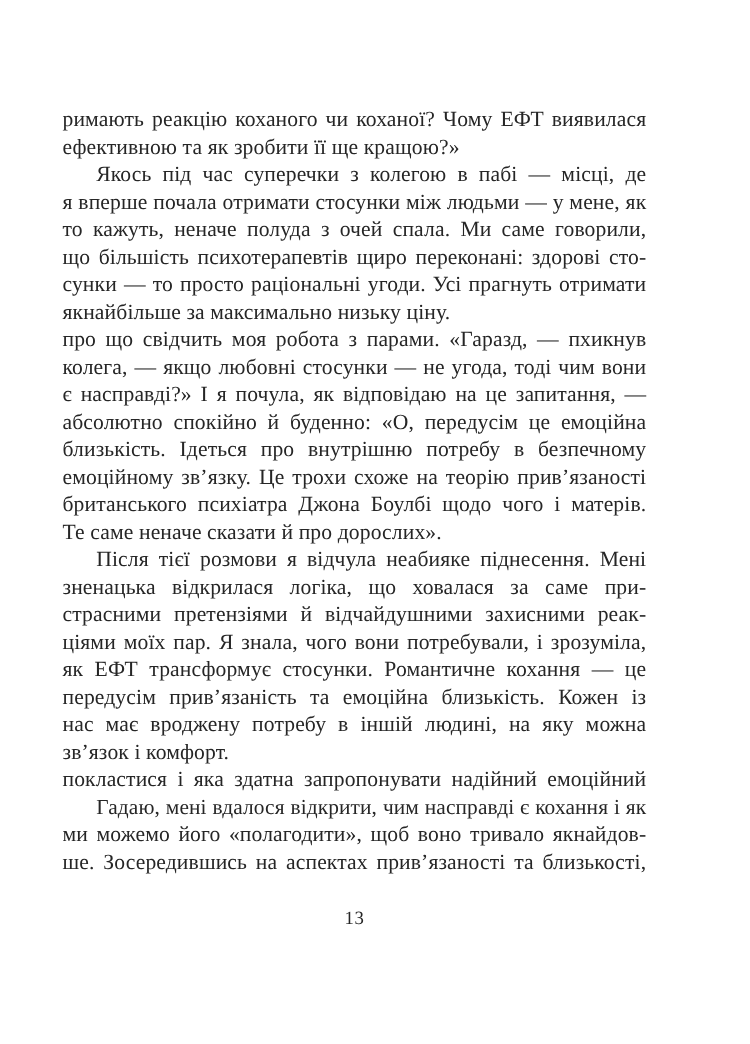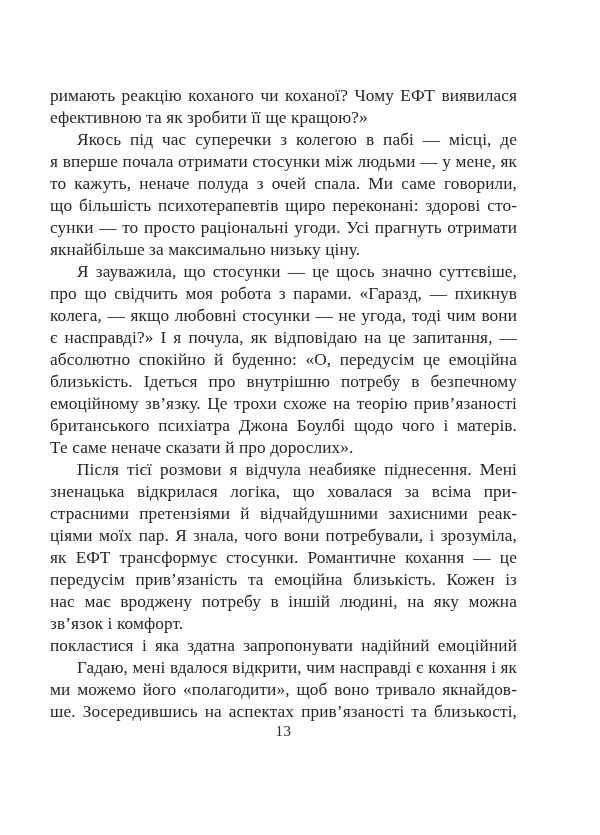--- a/index.html
+++ b/index.html
@@ -30,20 +30,21 @@
     text-align-last: justify;
     letter-spacing: 0.1px;
   }
   .line.para-last {
     text-align-last: left;
   }
   .line.indent {
     text-indent: 27px;
   }
   .page-number {
+    margin-top: 26px;
     text-align: center;
     font-size: 15px;
     letter-spacing: 0.5px;
   }
 </style>
 </head>
 <body>
 
 <div class="page" style="background: rgb(255, 255, 255); color: rgb(38, 38, 38);">
   <div class="text-block">
@@ -53,33 +54,32 @@
       </div>
       <div class="paragraph">
         <div class="line indent" style="">Якось під час суперечки з колегою в пабі — місці, де</div>
         <div class="line" style="">я вперше почала отримати стосунки між людьми — у мене, як</div>
         <div class="line" style="">то кажуть, неначе полуда з очей спала. Ми саме говорили,</div>
         <div class="line" style="">що більшість психотерапевтів щиро переконані: здорові сто-</div>
         <div class="line" style="">сунки — то просто раціональні угоди. Усі прагнуть отримати</div>
         <div class="line para-last" style="">якнайбільше за максимально низьку ціну.</div>
       </div>
       <div class="paragraph">
-        <div class="line indent" style="">Я зауважила, що стосунки — це щось значно суттєвіше,</div>
         <div class="line" style="">про що свідчить моя робота з парами. «Гаразд, — пхикнув</div>
         <div class="line" style="">колега, — якщо любовні стосунки — не угода, тоді чим вони</div>
         <div class="line" style="">є насправді?» І я почула, як відповідаю на це запитання, —</div>
         <div class="line" style="">абсолютно спокійно й буденно: «О, передусім це емоційна</div>
         <div class="line" style="">близькість. Ідеться про внутрішню потребу в безпечному</div>
         <div class="line" style="">емоційному зв’язку. Це трохи схоже на теорію прив’язаності</div>
         <div class="line" style="">британського психіатра Джона Боулбі щодо чого і матерів.</div>
         <div class="line para-last" style="">Те саме неначе сказати й про дорослих».</div>
       </div>
       <div class="paragraph">
         <div class="line indent" style="">Після тієї розмови я відчула неабияке піднесення. Мені</div>
-        <div class="line" style="">зненацька відкрилася логіка, що ховалася за всіма при-</div>
+        <div class="line" style="">зненацька відкрилася логіка, що ховалася за саме при-</div>
         <div class="line" style="">страсними претензіями й відчайдушними захисними реак-</div>
         <div class="line" style="">ціями моїх пар. Я знала, чого вони потребували, і зрозуміла,</div>
         <div class="line" style="">як ЕФТ трансформує стосунки. Романтичне кохання — це</div>
         <div class="line" style="">передусім прив’язаність та емоційна близькість. Кожен із</div>
         <div class="line" style="">нас має вроджену потребу в іншій людині, на яку можна</div>
         <div class="line para-last" style="">зв’язок і комфорт.</div>
         <div class="line" style="">покластися і яка здатна запропонувати надійний емоційний</div>
       </div>
       <div class="paragraph">
         <div class="line indent" style="font-size: 17.1px;">Гадаю, мені вдалося відкрити, чим насправді є кохання і як</div>

